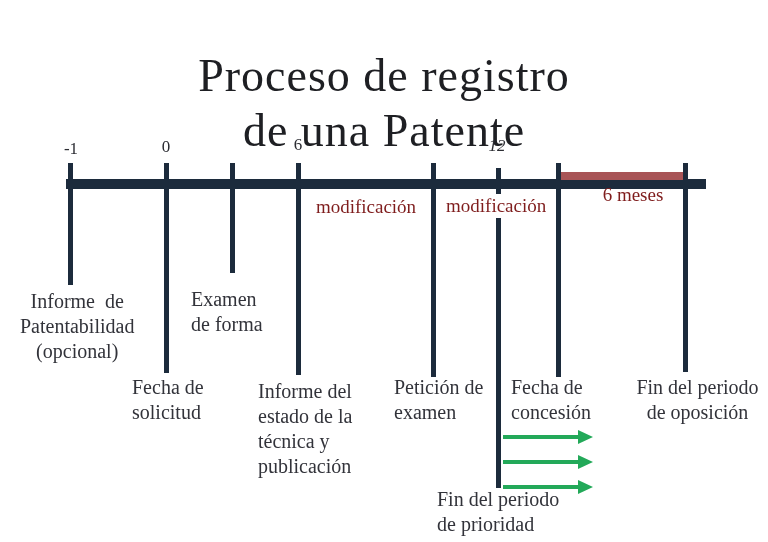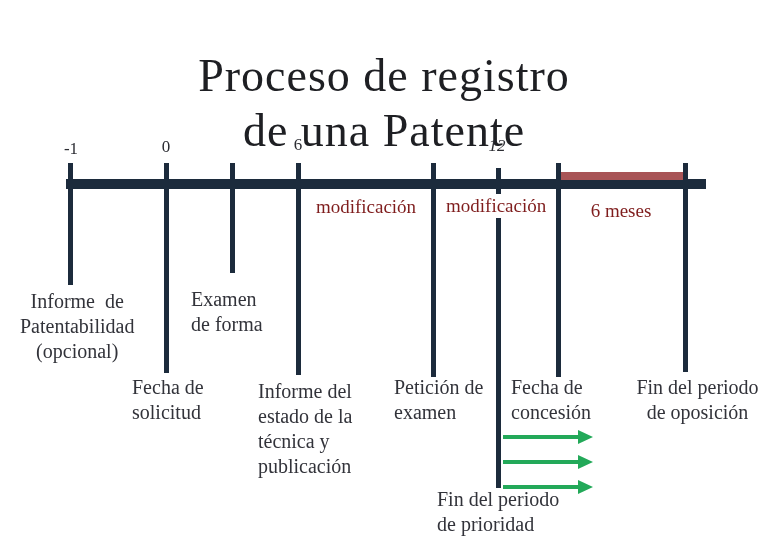--- a/index.html
+++ b/index.html
@@ -116,21 +116,21 @@
   <div class="tick" style="left:556px; top:163px; height:214px;"></div>
   <div class="tick" style="left:683px; top:163px; height:209px;"></div>
 
   <div class="axis-num" style="left:51px;  top:139px;">-1</div>
   <div class="axis-num" style="left:146px; top:137px;">0</div>
   <div class="axis-num" style="left:278px; top:135px;">6</div>
   <div class="axis-num" style="left:477px; top:136px;font-style:italic;">12</div>
 
   <div class="span-label" style="left:296px; top:196px; width:140px;">modificación</div>
   <div class="span-label" style="left:441px; top:194px; background:#ffffff; padding:1px 5px;">modificación</div>
-  <div class="span-label" style="left:561px; top:200px; width:120px;">6 meses</div>
+  <div class="span-label" style="left:561px; top:184px; width:120px;padding-left:12px;">6 meses</div>
 
   <div class="milestone" style="left:20px;  top:289px;text-align:center;">Informe  de
 Patentabilidad
 (opcional)</div>
   <div class="milestone" style="left:132px; top:375px;">Fecha de
 solicitud</div>
   <div class="milestone" style="left:191px; top:287px;">Examen
 de forma</div>
   <div class="milestone" style="left:394px; top:375px;">Petición de
 examen</div>

